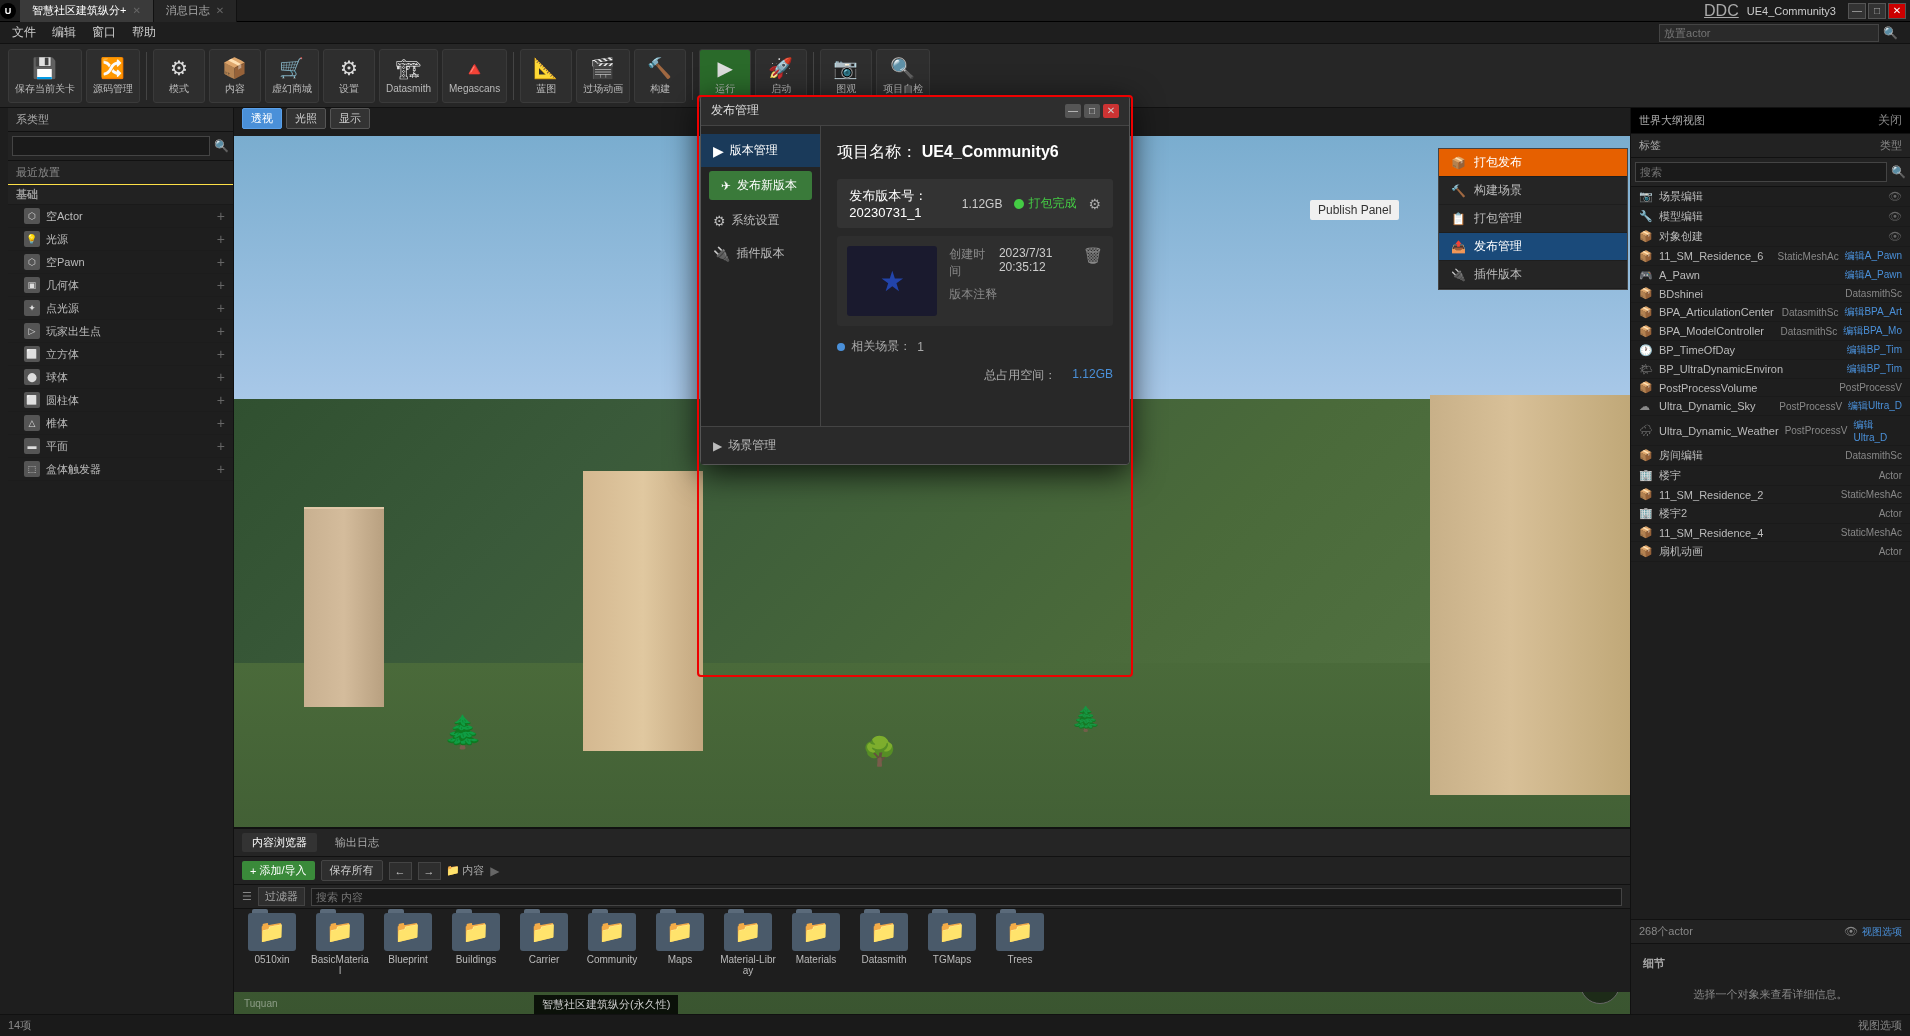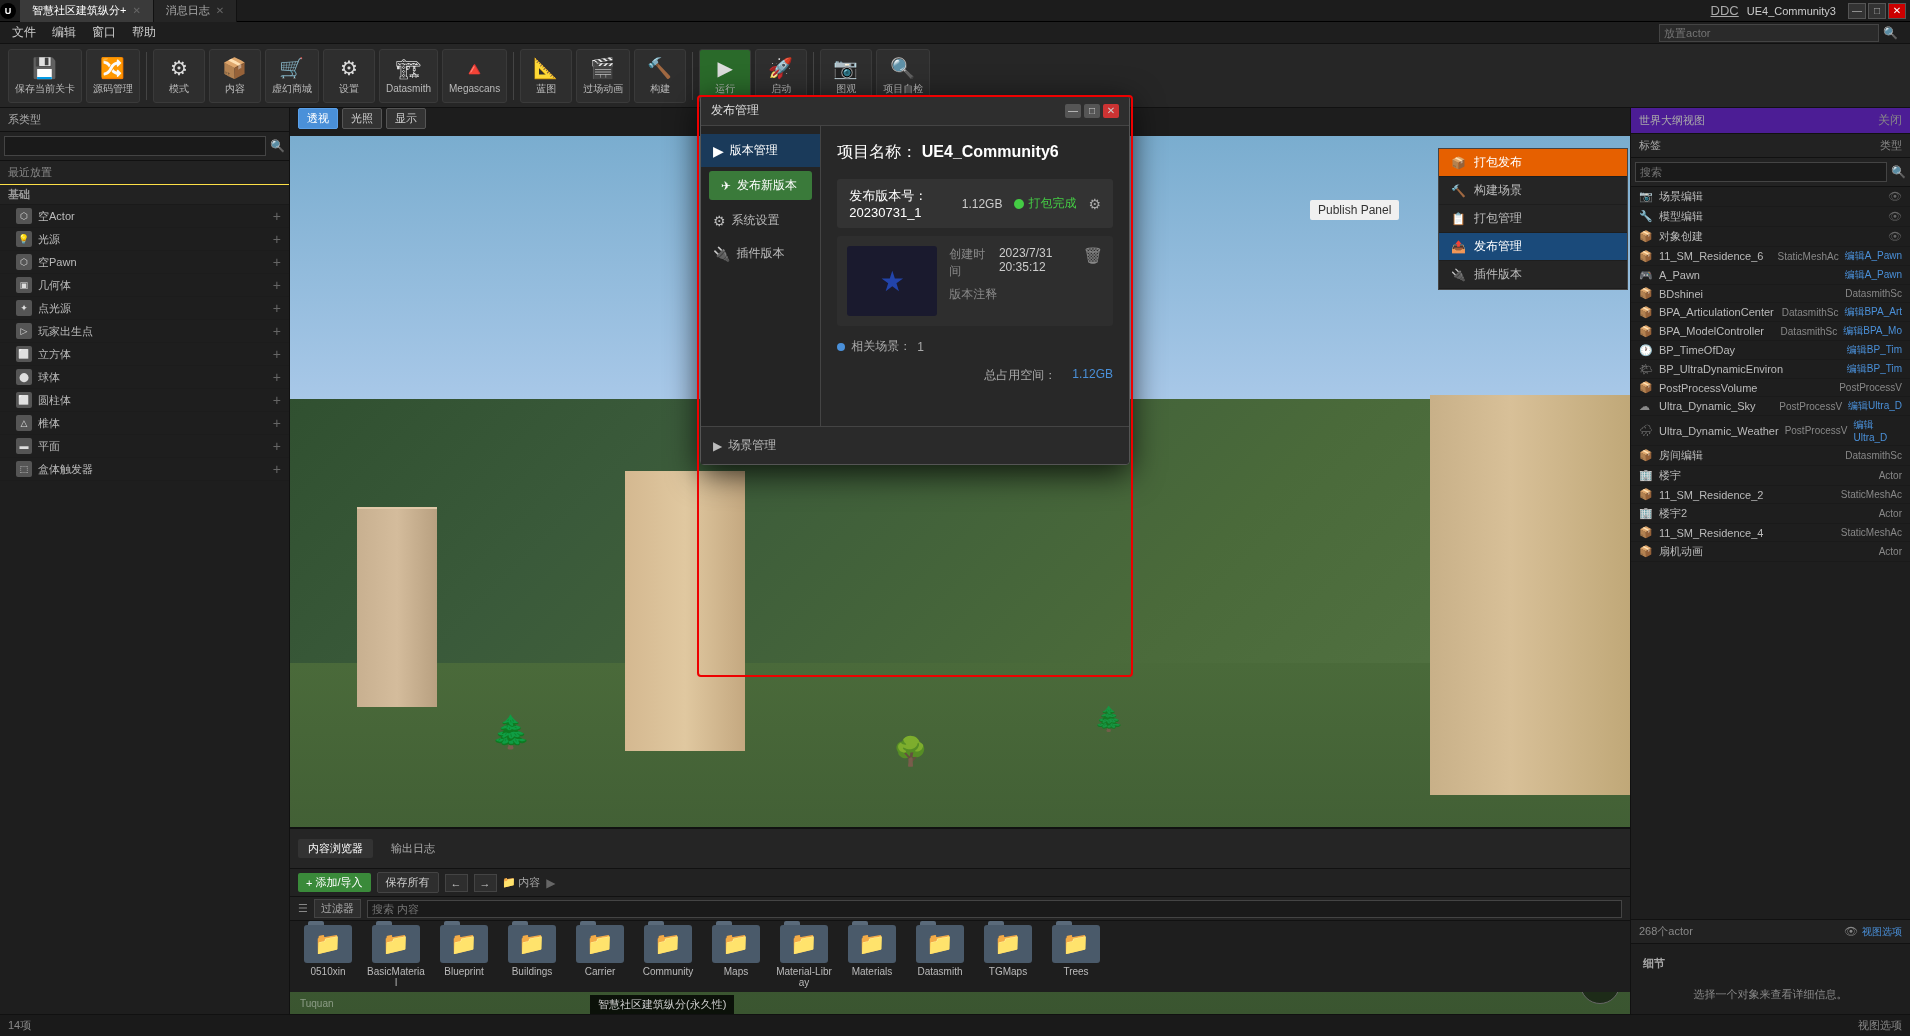--- a/index.html
+++ b/index.html
@@ -136,25 +136,26 @@
     }
     .toolbar-separator {
       width: 1px;
       height: 48px;
       background: #444;
       margin: 0 2px;
     }
 
     
     .left-panel {
-      width: 290px;
+      width: 234px;
       background: #1e1e1e;
       border-right: 1px solid #111;
       display: flex;
       flex-direction: column;
+      padding-left: 8px;
     }
     .left-panel-header {
       padding: 4px 8px;
       background: #252525;
       border-bottom: 1px solid #111;
       font-size: 11px;
       color: #aaa;
     }
     .left-panel-search {
       padding: 4px;
@@ -327,21 +328,21 @@
       left: 0;
       right: 0;
       height: 165px;
       background: #1e1e1e;
       border-top: 2px solid #111;
       z-index: 2;
     }
     .cb-header {
       display: flex;
       align-items: center;
-      height: 40px;
+      height: 28px;
       background: #252525;
       border-bottom: 1px solid #111;
       padding: 0 8px;
       gap: 8px;
     }
     .cb-tab {
       padding: 2px 10px;
       font-size: 11px;
       color: #aaa;
       cursor: pointer;
@@ -750,21 +751,21 @@
       width: 280px;
       background: #1e1e1e;
       border-left: 1px solid #111;
       display: flex;
       flex-direction: column;
     }
     .rsp-header {
       display: flex;
       align-items: center;
       padding: 4px 8px;
-      background: #4c1d95;
+      background: #000000;
       border-bottom: 1px solid #111;
       font-size: 12px;
       color: #ddd;
       gap: 8px;
       justify-content: space-between;
     }
     .rsp-tab {
       flex: 1;
       font-size: 11px;
       color: #aaa;
@@ -877,21 +878,21 @@
       <div class="title-tab active">
         <span>智慧社区建筑纵分+</span>
         <span class="title-tab-close">✕</span>
       </div>
       <div class="title-tab">
         <span>消息日志</span>
         <span class="title-tab-close">✕</span>
       </div>
     </div>
     <div style="display:flex;align-items:center;gap:8px;padding:0 8px;">
-      <span style="font-size:13px;color:#aaa;text-decoration:underline;">DDC</span>
+      <span style="font-size:16px;color:#aaa;text-decoration:underline;">DDC</span>
       <span style="font-size:11px;color:#ccc;">UE4_Community3</span>
     </div>
     <div class="title-bar-right">
       <div class="win-btn">—</div>
       <div class="win-btn">□</div>
       <div class="win-btn close">✕</div>
     </div>
   </div>
 
   <div class="menu-bar">

